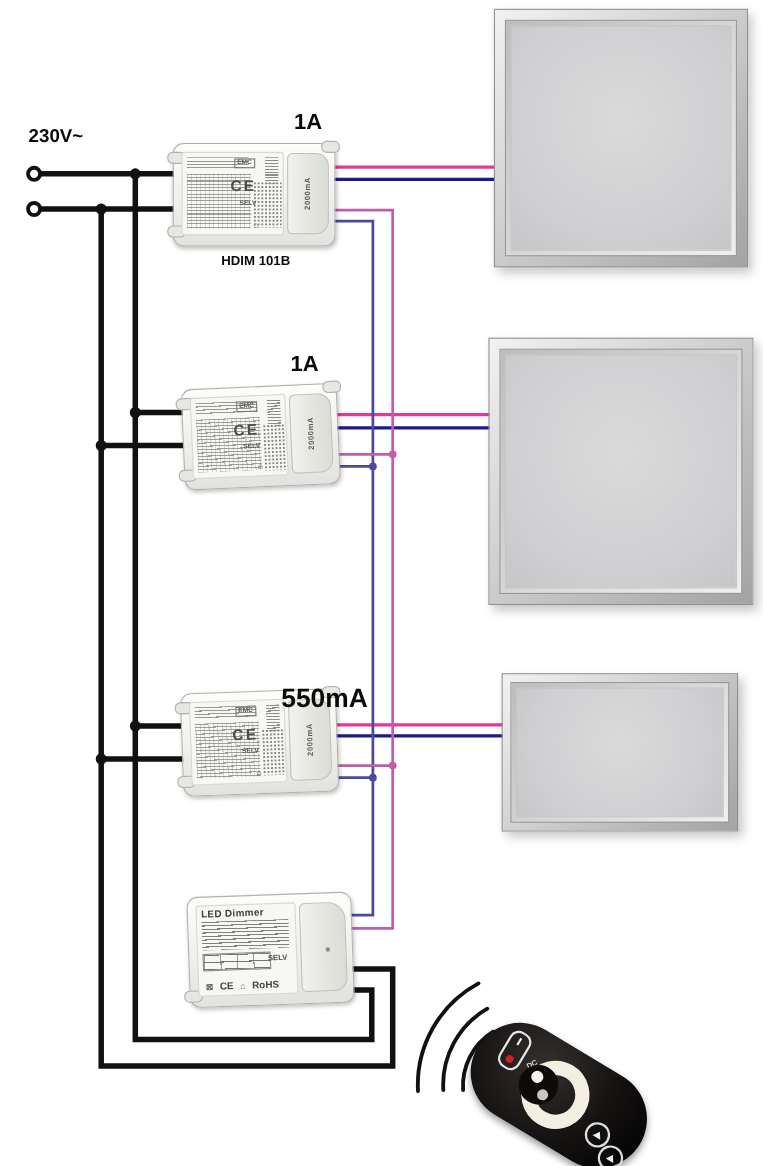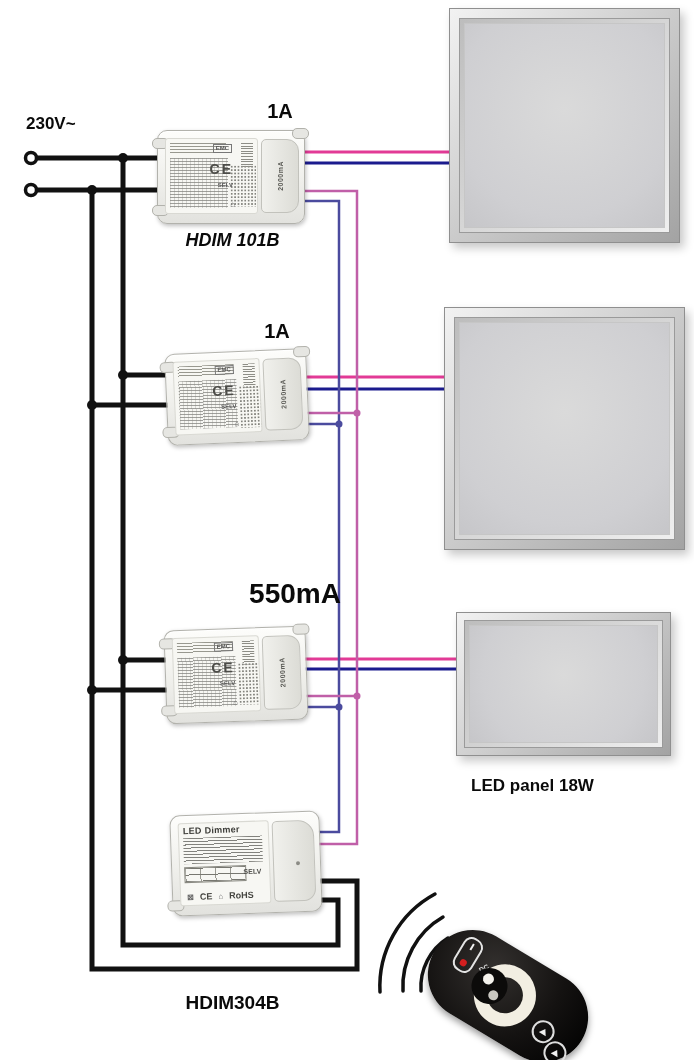--- a/index.html
+++ b/index.html
@@ -161,21 +161,21 @@
       <div class="emc-badge">EMC</div>
       <div class="code-block"></div>
       <div class="ce-mark">CE</div>
       <div class="selv">SELV</div>
       <div class="tiny-icons">⌂</div>
     </div>
     <div class="driver-flap">
       <span class="flap-text">2000mA</span>
     </div>
   </div>
-  <div class="caption" style="left:160px;top:230px;width:145px;font-size:18px;font-style:italic;">HDIM 101B</div>
+  <div class="caption" style="left:160px;top:230px;width:145px;font-size:12px;">HDIM 101B</div>
 
   <div class="caption" style="left:252px;top:320px;width:50px;font-size:20px;">1A</div>
   <div class="driver" style="left:166px;top:351px;width:140px;height:90px;transform:rotate(-2.5deg);">
     <div class="ear" style="left:-6px;top:7px;"></div>
     <div class="ear" style="left:-6px;bottom:7px;"></div>
     <div class="ear" style="right:-5px;top:-3px;"></div>
     <div class="driver-label">
       <div class="micro-head"></div>
       <div class="micro-table"></div>
       <div class="dot-matrix"></div>
@@ -183,21 +183,21 @@
       <div class="code-block"></div>
       <div class="ce-mark">CE</div>
       <div class="selv">SELV</div>
       <div class="tiny-icons">⌂</div>
     </div>
     <div class="driver-flap">
       <span class="flap-text">2000mA</span>
     </div>
   </div>
 
-  <div class="caption" style="left:245px;top:578px;width:100px;font-size:28px;">550mA</div>
+  <div class="caption" style="left:245px;top:622px;width:100px;font-size:24px;">550mA</div>
   <div class="driver" style="left:165px;top:628px;width:140px;height:92px;transform:rotate(-2deg);">
     <div class="ear" style="left:-6px;top:7px;"></div>
     <div class="ear" style="left:-6px;bottom:7px;"></div>
     <div class="ear" style="right:-5px;top:-3px;"></div>
     <div class="driver-label">
       <div class="micro-head"></div>
       <div class="micro-table"></div>
       <div class="dot-matrix"></div>
       <div class="emc-badge">EMC</div>
       <div class="code-block"></div>
@@ -221,40 +221,38 @@
         <span class="small-glyph">⊠</span>
         <span>CE</span>
         <span class="small-glyph">⌂</span>
         <span>RoHS</span>
       </div>
     </div>
     <div class="driver-flap" style="width:40px;border-radius:5px 16px 12px 5px;">
       <span class="flap-pin"></span>
     </div>
   </div>
-  <div class="caption" style="left:165px;top:992px;width:135px;font-size:19px;">HDIM304B</div>
 
   <div class="panel" style="left:449px;top:8px;width:229px;height:233px;">
     <div class="panel-mid">
       <div class="panel-diffuser"></div>
     </div>
   </div>
 
   <div class="panel" style="left:444px;top:307px;width:239px;height:241px;">
     <div class="panel-mid">
       <div class="panel-diffuser"></div>
     </div>
   </div>
 
   <div class="panel" style="left:456px;top:612px;width:213px;height:142px;">
     <div class="panel-mid" style="left:7px;top:7px;right:7px;bottom:7px;">
       <div class="panel-diffuser"></div>
     </div>
   </div>
-  <div class="caption" style="left:445px;top:776px;width:175px;font-size:17px;">LED panel 18W</div>
 
   <div class="remote">
     <div class="power-btn">
       <div class="power-dash"></div>
       <div class="power-dot"></div>
     </div>
     <div class="dc-label">DC</div>
     <div class="touch-ring"></div>
     <div class="thumb">
       <div class="thumb-dot1"></div>

